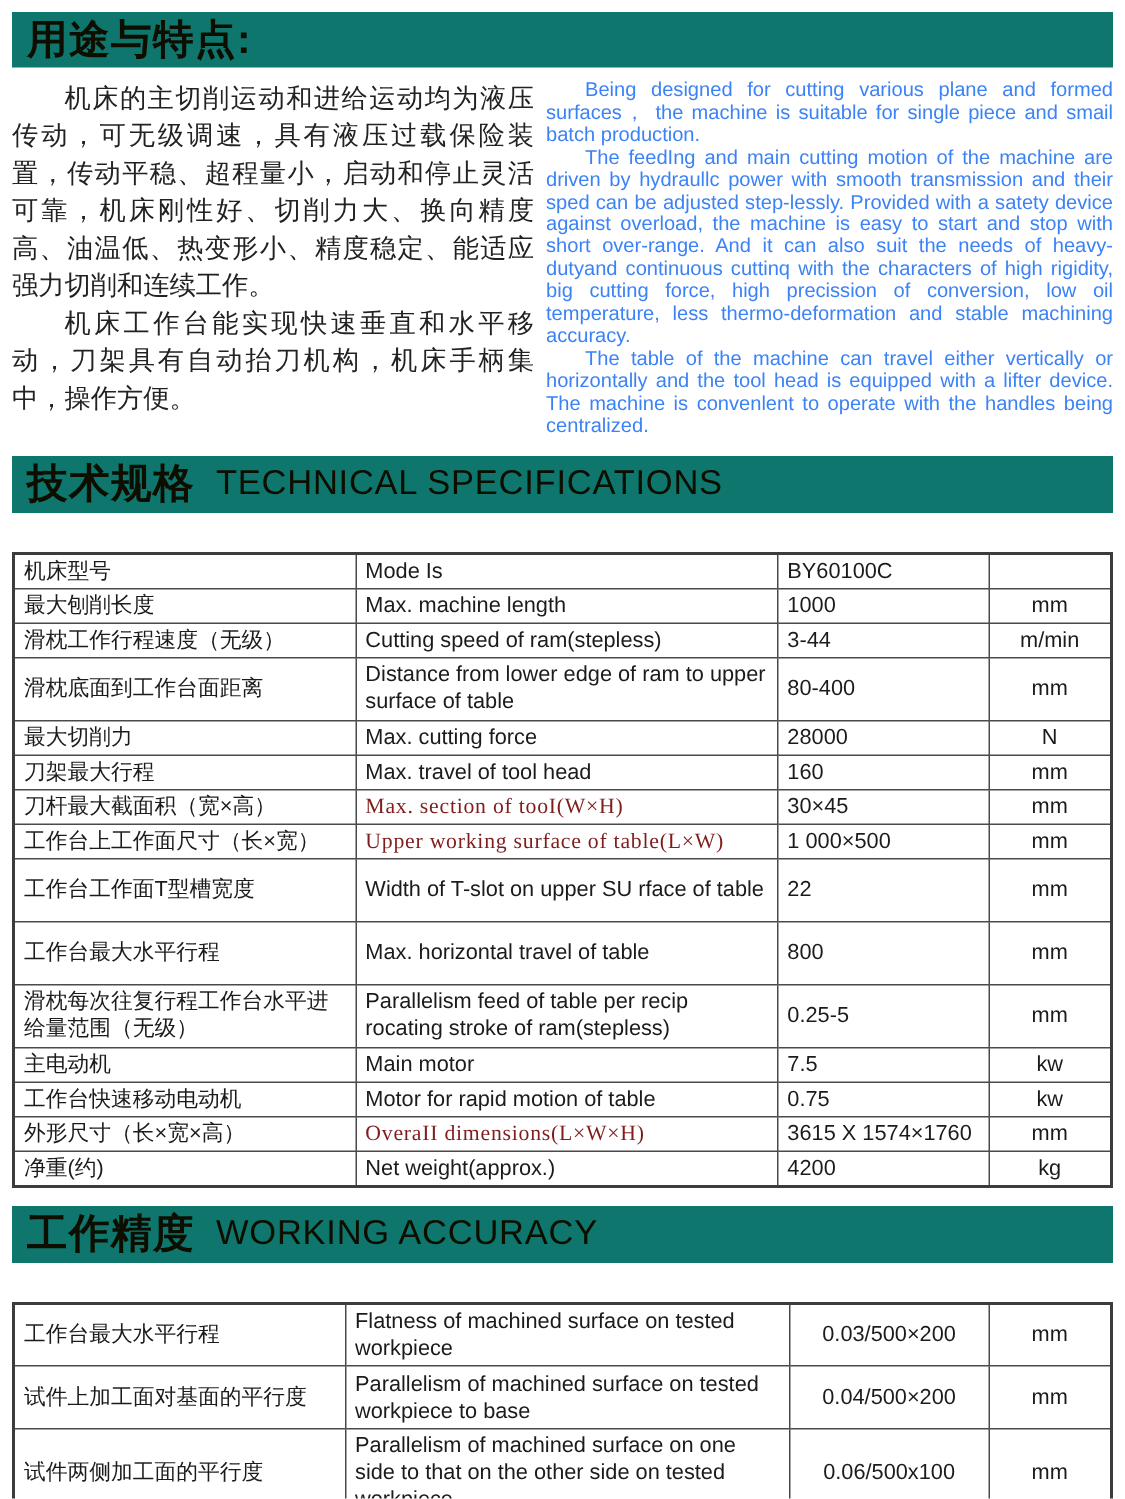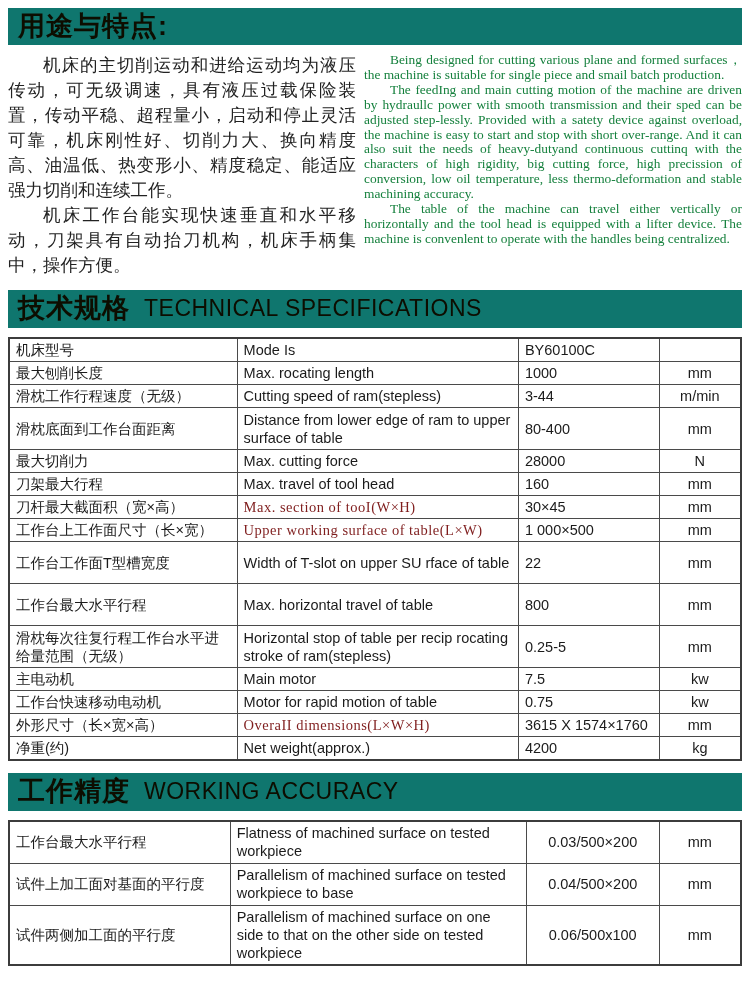--- a/index.html
+++ b/index.html
@@ -30,26 +30,26 @@
   
   .intro-cols { display: flex; margin-top: 8px; }
   .intro-cn { width: 348px; flex: none; }
   .intro-cn p {
     font-size: 17.5px; line-height: 25px; text-align: justify;
     text-indent: 2em; color: #222;
   }
   .intro-en { width: 378px; margin-left: 8px; flex: none; }
   .intro-en p {
     font-size: 13.4px; line-height: 14.9px; text-align: justify;
-    text-indent: 26px; color: #15803d; font-family: Liberation Serif, serif;
+    text-indent: 26px; color: #3b82f6;
   }
 
   
   table.spec {
-    width: 734px; border-collapse: collapse; margin-top: 9px;
+    width: 734px; border-collapse: collapse; margin-top: 26px;
     border: 2px solid #3c3c3c;
   }
   table.spec td {
     border: 1px solid #4a4a4a;
     padding: 2px 6px;
     font-size: 14.5px; line-height: 18px; color: #1b1b1b;
     vertical-align: middle;
   }
   td.cn  { font-size: 15px; }
   td.val {}
@@ -97,21 +97,21 @@
     </colgroup>
     <tbody id="spec-body">
         <tr class="short">
           <td class="cn">机床型号</td>
           <td class="en">Mode Is</td>
           <td class="val">BY60100C</td>
           <td class="unit"></td>
         </tr>
         <tr class="short">
           <td class="cn">最大刨削长度</td>
-          <td class="en">Max. rocating length</td>
+          <td class="en">Max. machine length</td>
           <td class="val">1000</td>
           <td class="unit">mm</td>
         </tr>
         <tr class="short">
           <td class="cn">滑枕工作行程速度（无级）</td>
           <td class="en">Cutting speed of ram(stepless)</td>
           <td class="val">3-44</td>
           <td class="unit">m/min</td>
         </tr>
         <tr class="tall">
@@ -151,21 +151,21 @@
           <td class="unit">mm</td>
         </tr>
         <tr class="tall">
           <td class="cn">工作台最大水平行程</td>
           <td class="en">Max. horizontal travel of table</td>
           <td class="val">800</td>
           <td class="unit">mm</td>
         </tr>
         <tr class="tall">
           <td class="cn">滑枕每次往复行程工作台水平进给量范围（无级）</td>
-          <td class="en">Horizontal stop of table per recip rocating stroke of ram(stepless)</td>
+          <td class="en">Parallelism feed of table per recip rocating stroke of ram(stepless)</td>
           <td class="val">0.25-5</td>
           <td class="unit">mm</td>
         </tr>
         <tr class="short">
           <td class="cn">主电动机</td>
           <td class="en">Main motor</td>
           <td class="val">7.5</td>
           <td class="unit">kw</td>
         </tr>
         <tr class="short">

